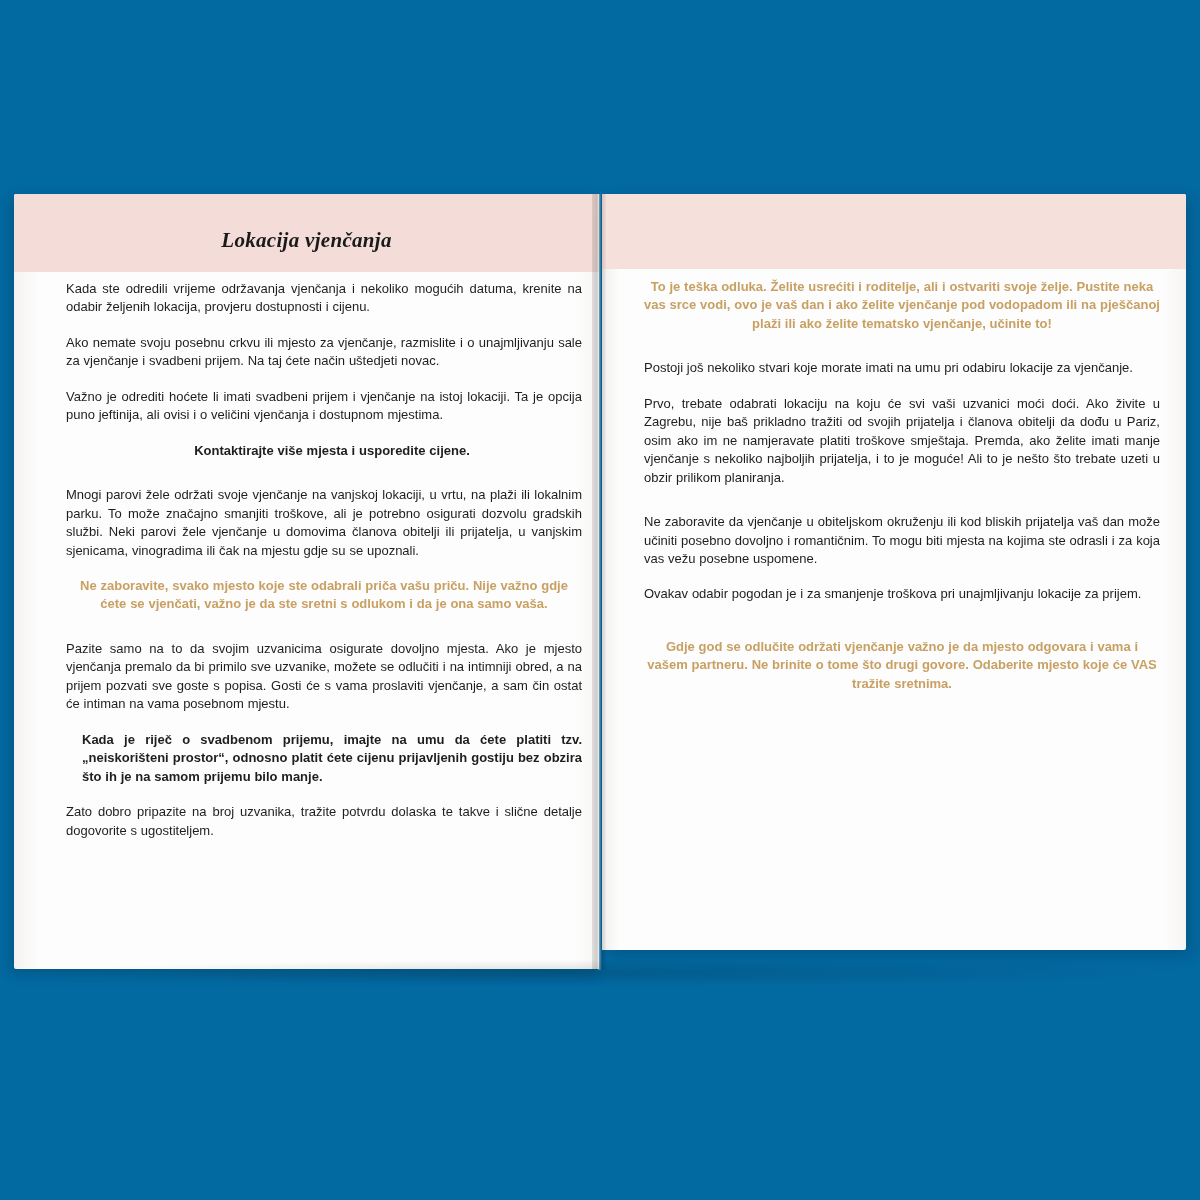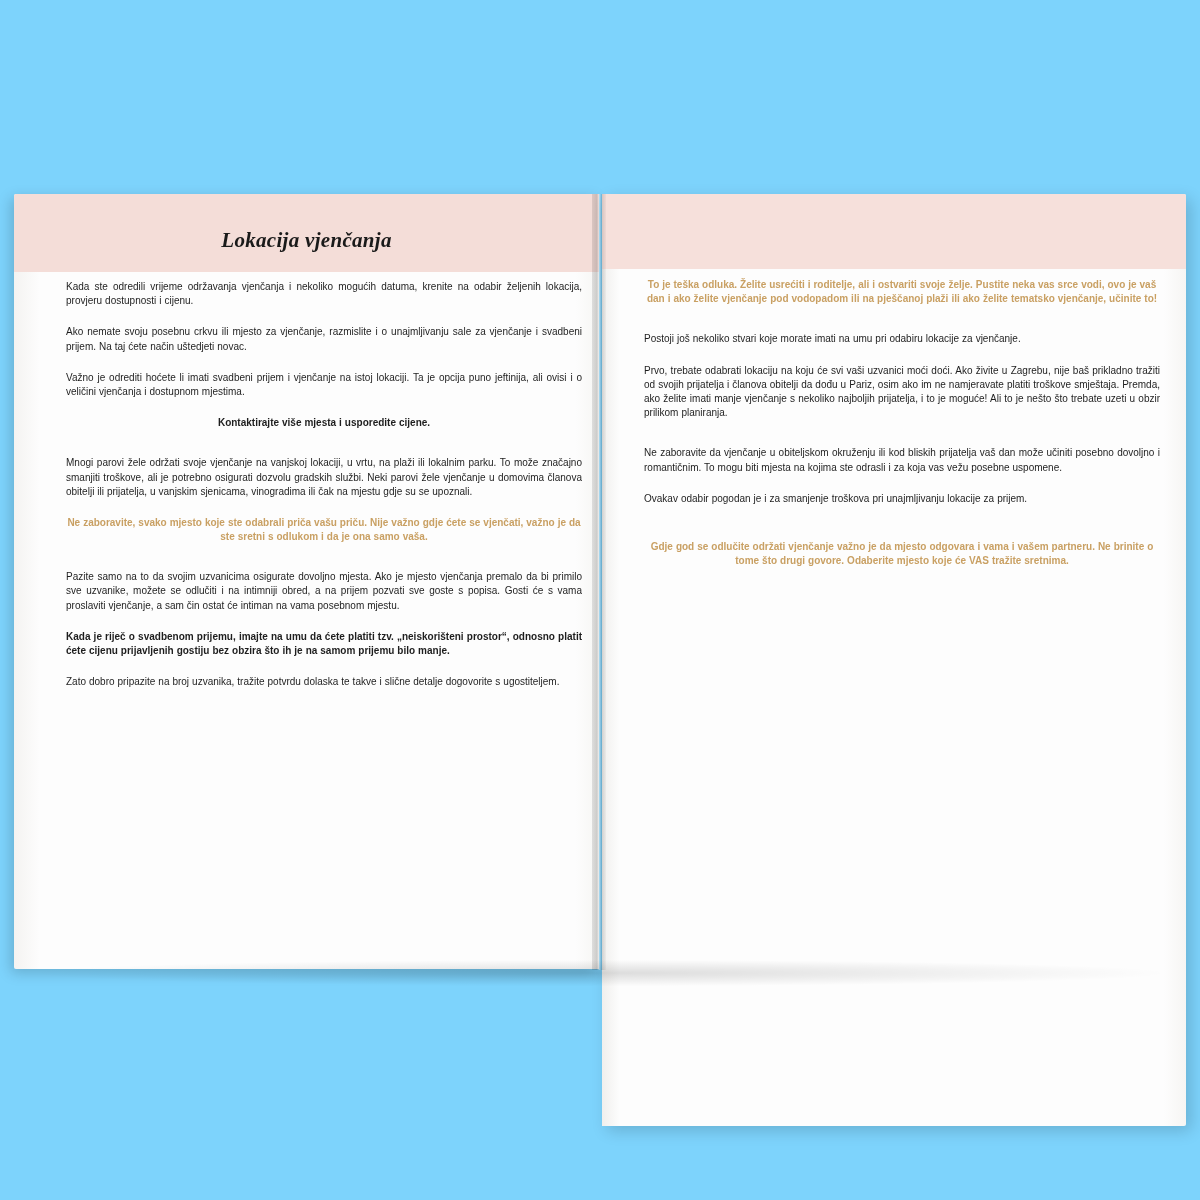--- a/index.html
+++ b/index.html
@@ -11,21 +11,21 @@
     overflow: hidden;
     font-family: "Liberation Sans", sans-serif;
   }
 
   #spread {
     position: absolute;
     left: 0;
     top: 0;
     width: 1200px;
     height: 1200px;
-    background: #7dd3fc;
+    background: #0369a1;
   }
 
   
   .book {
     position: absolute;
     left: 14px;
     top: 194px;
     width: 1172px;
     height: 780px;
   }
@@ -42,21 +42,21 @@
     width: 585px;
     height: 775px;
     border-radius: 2px 0 0 2px;
     box-shadow: -3px 4px 14px rgba(0,0,0,0.18);
     background: linear-gradient(to right, #f4f3f1 0px, #fdfdfd 26px, #fdfdfd 96%, #f6f5f3 100%);
   }
 
   .page-right {
     left: 588px;
     width: 584px;
-    height: 932px;
+    height: 756px;
     border-radius: 0 2px 2px 0;
     box-shadow: 5px 5px 16px rgba(0,0,0,0.16);
     background: linear-gradient(to left, #f6f5f3 0px, #fdfdfd 22px, #fdfdfd 97%, #f0efed 100%);
   }
 
   
   .band {
     position: absolute;
     left: 0;
     top: 0;
@@ -95,30 +95,30 @@
   }
   .content-right {
     position: absolute;
     top: 84px;
     left: 42px;
     width: 516px;
   }
 
   p {
     margin: 0 0 17px 0;
-    font-size: 10px;
+    font-size: 13px;
     line-height: 1.42;
     color: #1e1e1e;
     text-align: justify;
     text-justify: inter-word;
     word-spacing: 0.2px;
   }
 
   p.center { text-align: center; }
-  p.bold { font-weight: bold; }
+  p.bold { font-weight: bold; margin-left: 16px; }
   p.gold {
     color: #c9a063;
     font-weight: bold;
     text-align: center;
   }
   p.gap-big { margin-bottom: 26px; }
   p.gap-huge { margin-bottom: 34px; }
 
   .spine {
     position: absolute;

